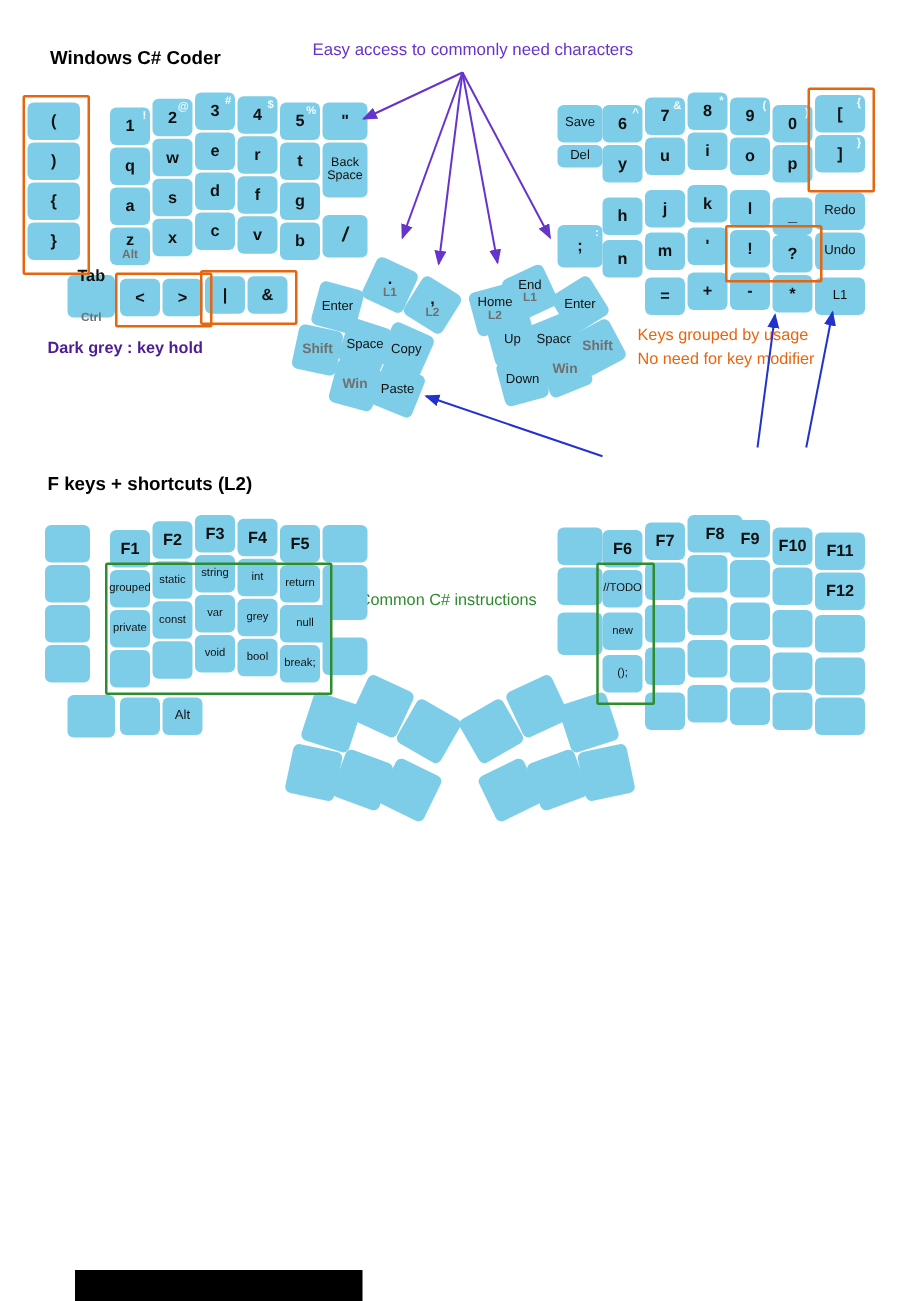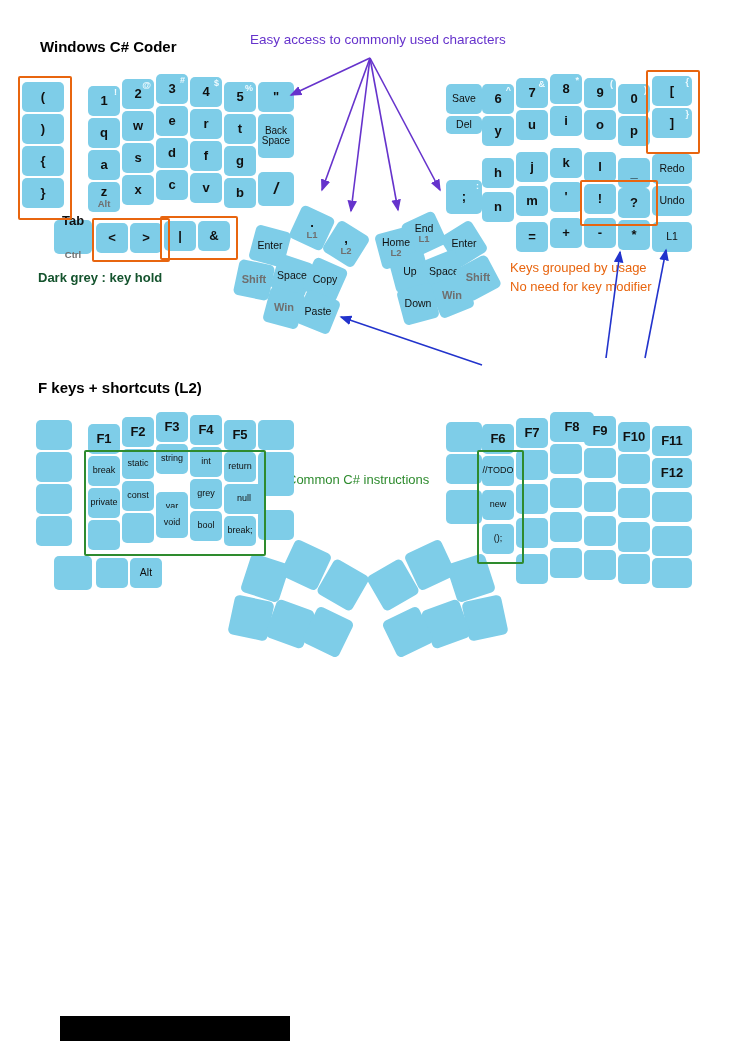--- a/index.html
+++ b/index.html
@@ -29,23 +29,23 @@
   #arrows{position:absolute;left:0;top:0;pointer-events:none;}
   #footer-bar{position:absolute;}
 </style>
 </head>
 <body>
 
 <div id="canvas">
 
   <div class="annot title" style="left:40px;top:38px">Windows C# Coder</div>
 
-  <div class="annot" style="left: 250px; top: 32px; font-size: 13.5px; color: rgb(102, 51, 204);">Easy access to commonly used characters</div>
-
-  <div class="annot bold" style="left: 38px; top: 270px; color: #14532d;">Dark grey : key hold</div>
+  <div class="annot" style="left: 250px; top: 32px; font-size: 13.5px; color: rgb(102, 51, 204);">Easy access to commonly need characters</div>
+
+  <div class="annot bold" style="left: 38px; top: 270px; color: #4c1d95;">Dark grey : key hold</div>
 
   <div class="annot" style="left: 510px; top: 260px; color: rgb(232, 101, 15);">Keys grouped by usage</div>
 
   <div class="annot" style="left: 510px; top: 279px; color: rgb(232, 101, 15);">No need for key modifier</div>
 
 
   <div class="annot title" style="left:38px;top:379px">F keys + shortcuts (L2)</div>
 
   <div class="annot" style="left: 287px; top: 472px; color: rgb(46, 139, 46);">Common C# instructions</div>
 
@@ -481,21 +481,21 @@
       <div class="key" style="left: 36px; top: 516px; width: 36px; height: 30px;">
         <div class="kin"></div>
       </div>
       <div class="key" style="left: 88px; top: 424px; width: 32px; height: 30px;">
         <div class="kin">
           <span class="main">F1</span>
         </div>
       </div>
       <div class="key code" style="left: 88px; top: 456px; width: 32px; height: 30px;">
         <div class="kin">
-          <span class="main">break</span>
+          <span class="main">grouped</span>
         </div>
       </div>
       <div class="key code" style="left: 88px; top: 488px; width: 32px; height: 30px;">
         <div class="kin">
           <span class="main">private</span>
         </div>
       </div>
       <div class="key" style="left: 88px; top: 520px; width: 32px; height: 30px;">
         <div class="kin"></div>
       </div>
@@ -520,21 +520,21 @@
       <div class="key" style="left: 156px; top: 412px; width: 32px; height: 30px;">
         <div class="kin">
           <span class="main">F3</span>
         </div>
       </div>
       <div class="key code" style="left: 156px; top: 444px; width: 32px; height: 30px;">
         <div class="kin">
           <span class="main">string</span>
         </div>
       </div>
-      <div class="key code" style="left: 156px; top: 476px; width: 32px; height: 30px; margin-top: 16px;">
+      <div class="key code" style="left: 156px; top: 476px; width: 32px; height: 30px;">
         <div class="kin">
           <span class="main">var</span>
         </div>
       </div>
       <div class="key code" style="left: 156px; top: 508px; width: 32px; height: 30px;">
         <div class="kin">
           <span class="main">void</span>
         </div>
       </div>
       <div class="key" style="left: 190px; top: 415px; width: 32px; height: 30px;">

